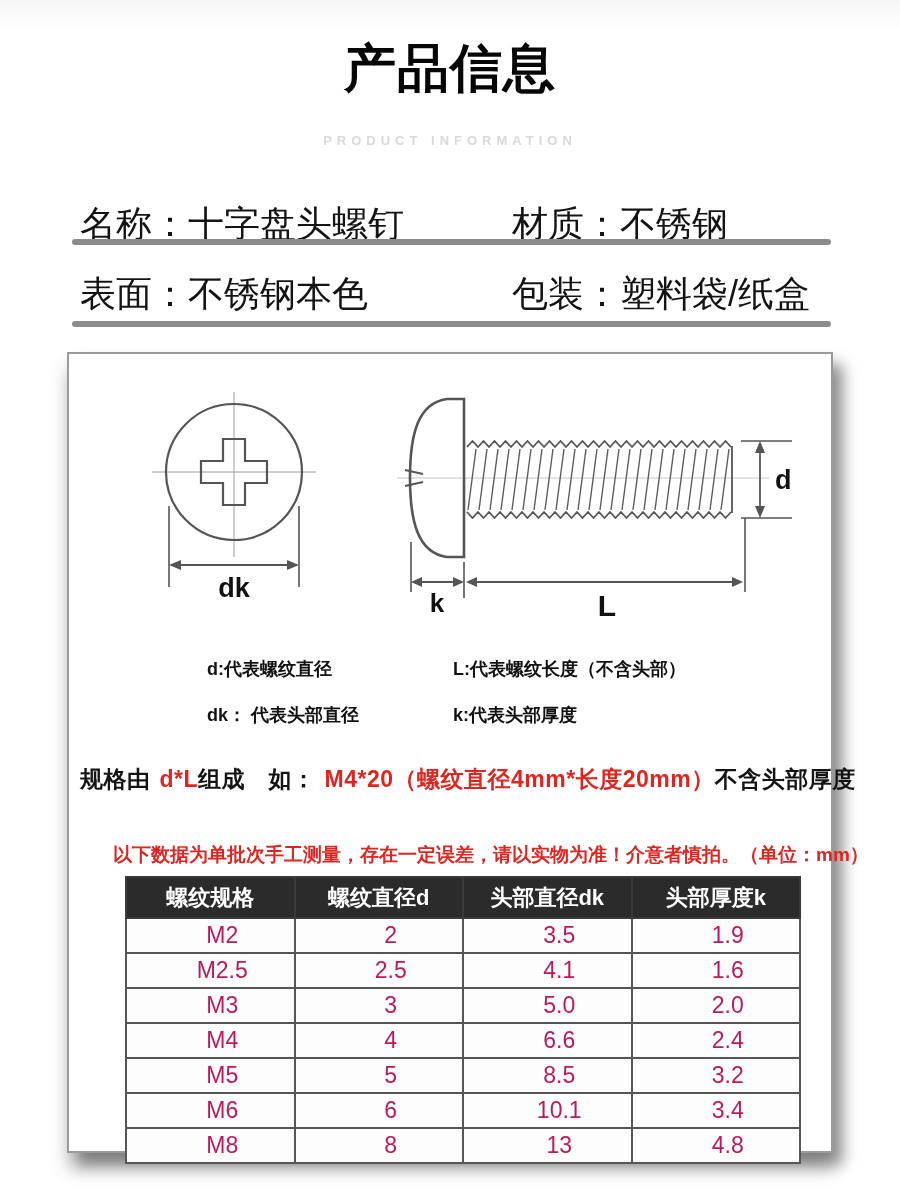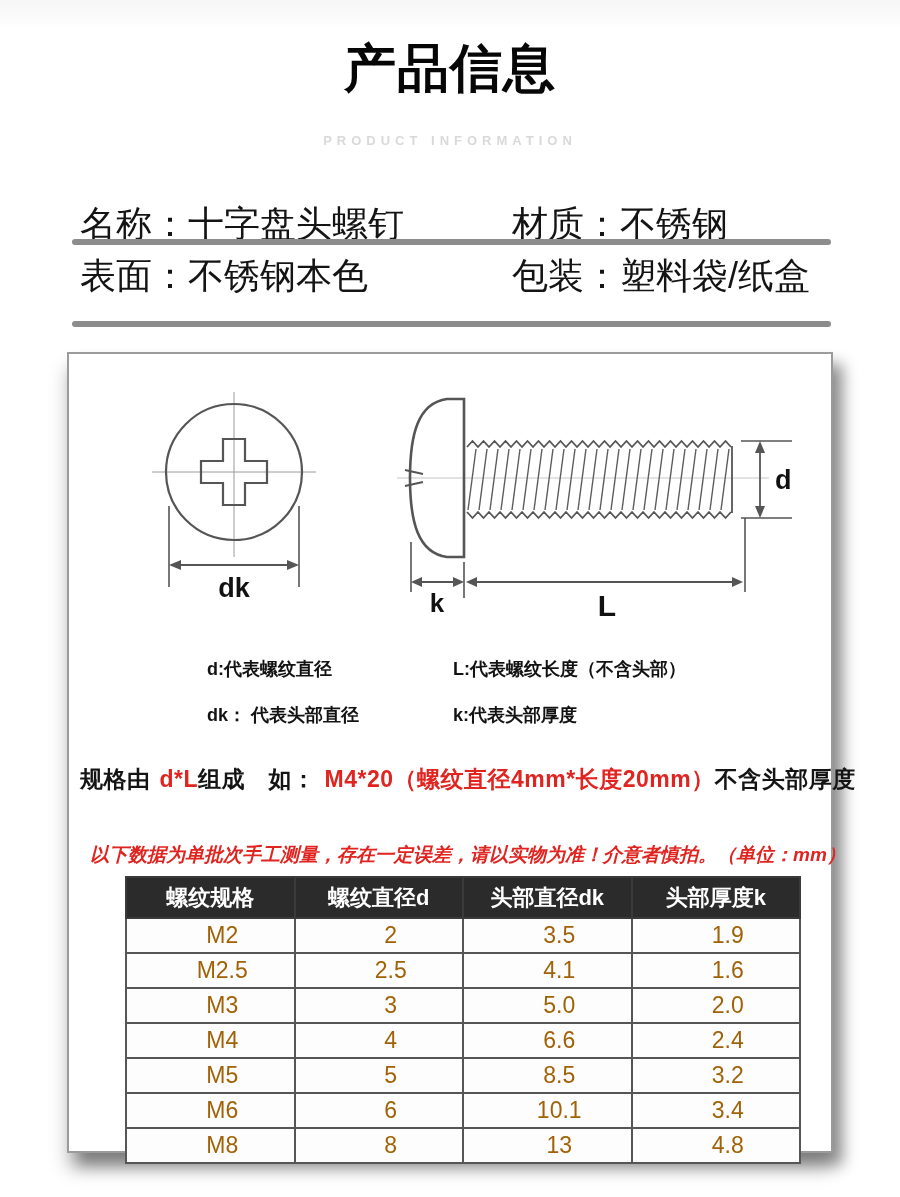--- a/index.html
+++ b/index.html
@@ -15,21 +15,21 @@
   }
   .subtitle{
     position:absolute; top:133px; left:0; right:0; text-align:center;
     font-size:13px; font-weight:bold; letter-spacing:5px; color:#d9d9d9;
   }
   
   .attr-row{position:absolute; left:0; width:100%; height:44px; font-size:36px; font-weight:500; color:#141414; white-space:nowrap;}
   .attr-row .col-left{position:absolute; left:80px; top:0;}
   .attr-row .col-right{position:absolute; left:512px; top:0;}
   .attr-row-1{top:200px;}
-  .attr-row-2{top:252px;}
+  .attr-row-2{top:270px;}
   .divider{position:absolute; left:72px; width:759px; height:6px; background:var(--divider,#8c8c8c); border-radius:3px;}
   .divider-1{top:239px;}
   .divider-2{top:321px;}
   
   .panel{
     position:absolute; left:67px; top:352px; width:766px; height:801px; box-sizing:border-box;
     background:#ffffff; border:2px solid #9b9b9b;
     box-shadow:10px 12px 14px rgba(0,0,0,0.38), 0 16px 18px rgba(0,0,0,0.22);
   }
   .diagram-svg{position:absolute; top:0; left:0;}
@@ -37,34 +37,34 @@
   .legend-item-d {left:138px; top:303px;}
   .legend-item-L {left:384px; top:303px;}
   .legend-item-dk{left:138px; top:349px;}
   .legend-item-k {left:384px; top:349px;}
   .spec-line{
     position:absolute; left:11px; top:410px; font-size:23px; font-weight:bold;
     color:#141414; white-space:nowrap; letter-spacing:0.5px;
   }
   .spec-line .red{color:var(--accent-red,#e02420);margin-left:9px;}
   .disclaimer{
-    position:absolute; left:21px; top:488px; font-size:19px; font-weight:bold;
-    color:var(--accent-red,#e02420); white-space:nowrap;font-style:italic;
+    position:absolute; left:44px; top:488px; font-size:19px; font-weight:bold;
+    color:var(--accent-red,#e02420); white-space:nowrap;
   }
   
   .spec-table{
     position:absolute; left:56px; top:522px; width:676px;
     border-collapse:collapse; table-layout:fixed; background:#fdfdfd;
   }
   .spec-table th{
     height:37px; background:var(--table-header-bg,#2b2b2b); color:#ffffff;
     font-size:22px; font-weight:bold; border:2px solid #3a3a3a; text-align:center;
   }
   .spec-table td{
-    height:31px; font-size:23px; color:#a16207; text-align:center;
+    height:31px; font-size:23px; color:#be185d; text-align:center;
     border:2px solid #565656; background:#fdfdfd;padding-left:25px;
   }
 </style>
 </head>
 <body>
 
 <div class="page">
 
   <div class="title">产品信息</div>
   <div class="subtitle">PRODUCT INFORMATION</div>

